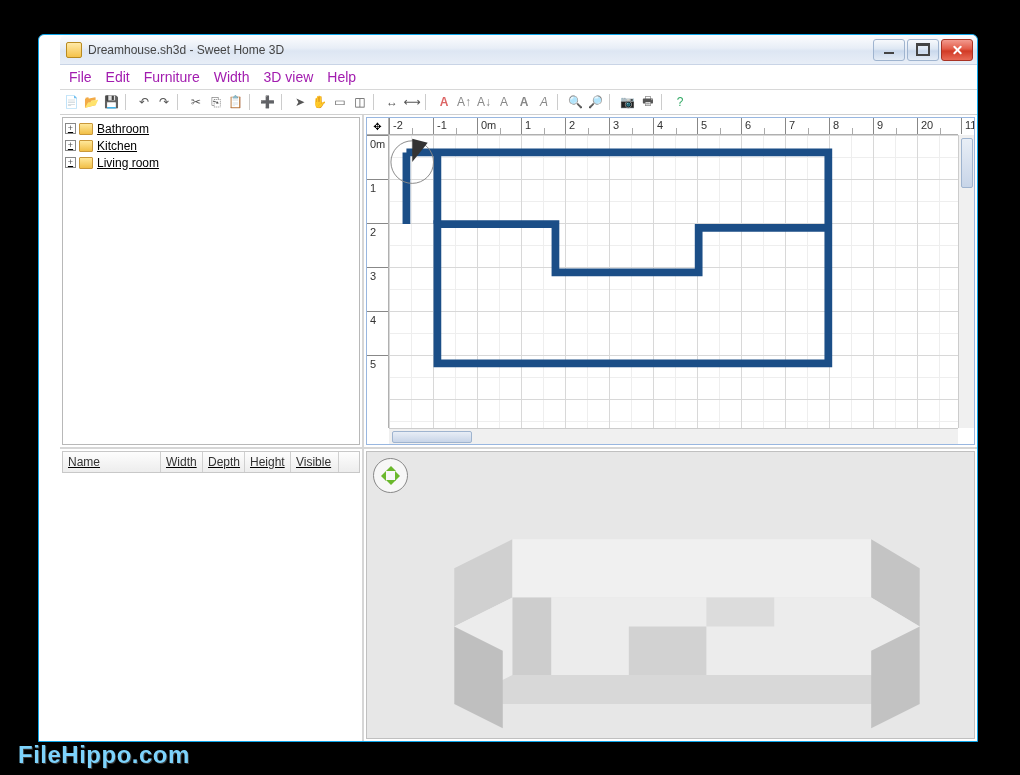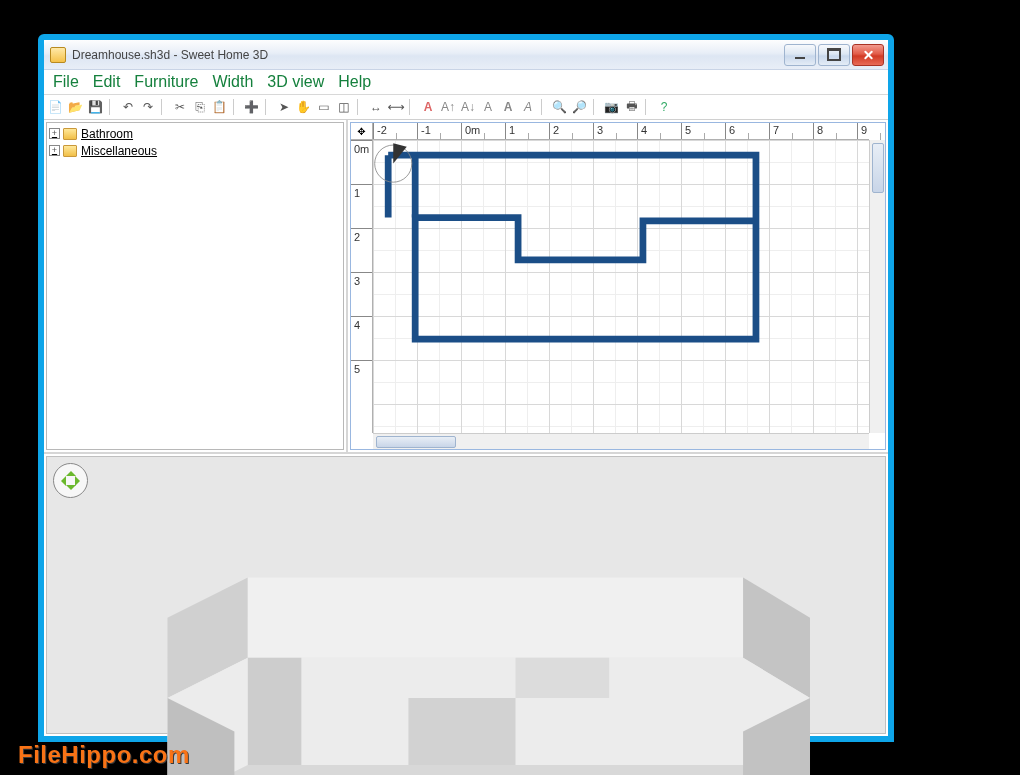--- a/index.html
+++ b/index.html
@@ -8,27 +8,28 @@
   width: 1020px;
   height: 775px;
   font-family: Tahoma, "Segoe UI", sans-serif;
   font-size: 12px;
   overflow: hidden;
   position: relative;
 }
 .window {
   position: absolute;
   left: 38px; top: 34px;
-  width: 856px; height: 708px;
+  width: 940px; height: 708px;
   background: #fff;
-  border: 6px solid #0ea5e9;
+  border: 1px solid #0ea5e9;
   border-radius: 6px 6px 0 0;
   box-shadow: 0 0 8px rgba(0,0,0,0.5);
   display: flex;
   flex-direction: column;
+  padding-left: 21px;
 }
 .titlebar {
   height: 30px;
   background: linear-gradient(#fdfdfe,#e8eef7 45%,#dde6f3 55%,#e8eef7);
   border-bottom: 1px solid #c9d4e6;
   border-radius: 6px 6px 0 0;
   display: flex;
   align-items: center;
   padding: 0 4px 0 6px;
 }
@@ -58,22 +59,22 @@
 .wc.max::before{content:"";width:10px;height:8px;border:2px solid #444;border-top-width:3px}
 .menubar {
   height: 25px;
   display: flex;
   align-items: center;
   padding: 0 3px;
   border-bottom: 1px solid #d8d8d8;
   gap: 2px;
 }
 .menu-item {
-  font-size: 16px;
-  color: #15803d;
+  font-size: 14px;
+  color: #a21caf;
   padding: 2px 6px;
   cursor: pointer;
 }
 .toolbar {
   height: 25px;
   display: flex;
   align-items: center;
   padding: 2px 3px;
   border-bottom: 1px solid #d0d0d0;
   gap: 2px;
@@ -181,21 +182,21 @@
   cursor:pointer;
 }
 .nav-compass .arr{position:absolute;width:0;height:0;border:5px solid transparent}
 .nav-compass .au{top:2px;border-bottom-color:#6ab82c}
 .nav-compass .ad{bottom:2px;border-top-color:#6ab82c}
 .nav-compass .al{left:2px;border-right-color:#6ab82c}
 .nav-compass .ar{right:2px;border-left-color:#6ab82c}
 .view3d { position:absolute; left:0; right:0; top:0; bottom:0; }
 .watermark {
   position:absolute; left:18px; bottom:6px;
-  font-size:24px; color:#f97316; font-weight:600;
+  font-size:24px; color:#7dd3fc; font-weight:600;
   letter-spacing:0.5px;
   text-shadow: 1px 1px 0 #3a3a3a;
   font-family: Arial, sans-serif;
 }
 </style>
 </head>
 <body>
 
 <div class="window">
 
@@ -261,21 +262,26 @@
       <div class="left-pane">
         <div class="tree" id="tree">
             <div class="tree-item">
               <span class="tree-plus"></span>
               <span class="tree-folder"></span>
               <span>Bathroom</span>
             </div>
             <div class="tree-item">
               <span class="tree-plus"></span>
               <span class="tree-folder"></span>
-              <span>Miscellaneous</span>
+              <span>Kitchen</span>
+            </div>
+            <div class="tree-item">
+              <span class="tree-plus"></span>
+              <span class="tree-folder"></span>
+              <span>Living room</span>
             </div>
           </div>
       </div>
       <div class="right-pane">
         <div class="plan-wrap">
           <div class="corner-origin">✥</div>
           <div class="ruler-h" id="rulerh">
               <div class="rh-tick">
                 <span>-2</span>
               </div>
@@ -352,20 +358,29 @@
               <div class="thumb"></div>
             </div>
           <div class="scroll-h">
               <div class="thumb"></div>
             </div>
         </div>
       </div>
     </div>
 
     <div class="botsplit">
+      <div class="bot-left">
+        <div class="table-header" id="thead">
+            <div class="th" style="width: 98px;">Name</div>
+            <div class="th" style="width: 42px;">Width</div>
+            <div class="th" style="width: 42px;">Depth</div>
+            <div class="th" style="width: 46px;">Height</div>
+            <div class="th" style="width: 48px;">Visible</div>
+          </div>
+      </div>
       <div class="bot-right">
         <svg class="view3d" viewBox="0 0 626 296">
 
           <g transform="translate(90,60)">
             <polygon points="0,120 60,90 60,30 0,60" fill="#d0d0d0"></polygon>
             <polygon points="60,90 430,90 430,30 60,30" fill="#f0f0f0"></polygon>
             <polygon points="430,90 480,120 480,60 430,30" fill="#c4c4c4"></polygon>
             <polygon points="0,120 60,90 430,90 480,120 480,200 0,200" fill="#ececec"></polygon>
             <polygon points="0,200 480,200 430,170 60,170" fill="#d8d8d8"></polygon>
             <polygon points="60,170 60,90 100,90 100,170" fill="#cdcdcd"></polygon>

